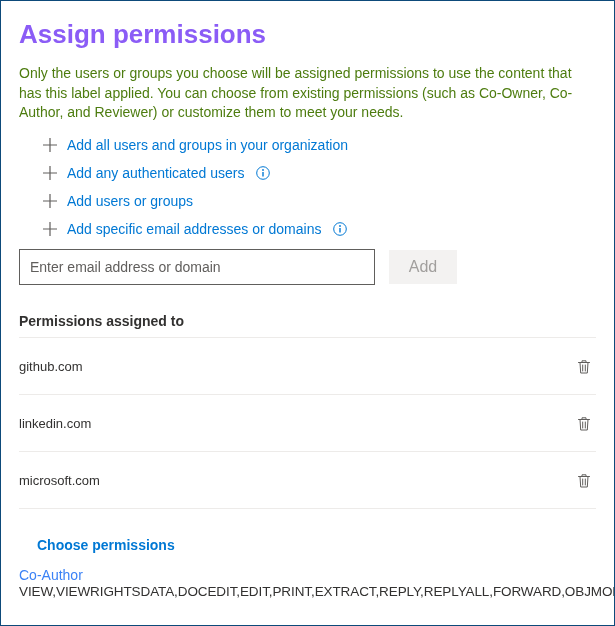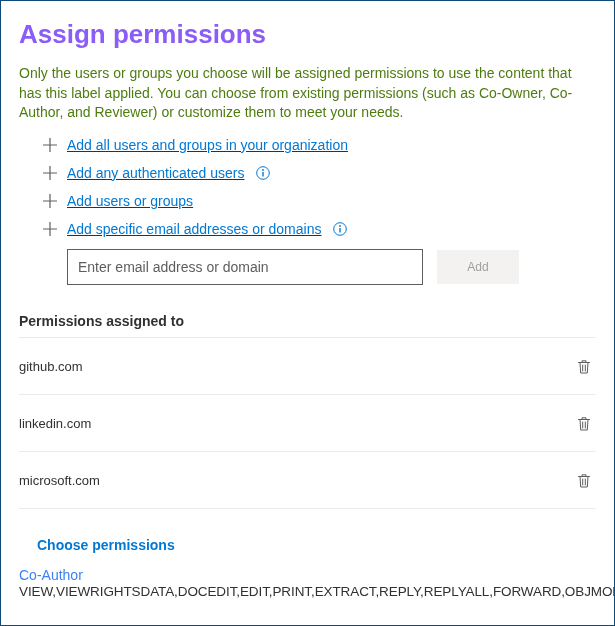--- a/index.html
+++ b/index.html
@@ -25,21 +25,20 @@
       margin-bottom: 14px;
     }
     .intro {
       font-size: 14px;
       color: #4d7c0f;
       line-height: 1.4;
       margin-bottom: 14px;
     }
     .add-options {
       margin-left: 24px;
-      text-decoration: underline;
     }
     .add-option {
       display: flex;
       align-items: center;
       margin-bottom: 12px;
       gap: 10px;
     }
     .plus-icon {
       display: inline-flex;
       align-items: center;
@@ -68,44 +67,43 @@
       margin-left: 2px;
     }
     .info-icon svg {
       width: 14px;
       height: 14px;
     }
     .email-row {
       display: flex;
       align-items: center;
       gap: 14px;
-      margin-left: 48px;
       margin-top: 4px;
       margin-bottom: 28px;
     }
     .email-input {
       width: 356px;
       height: 36px;
       padding: 7px 10px;
       font-size: 14px;
       border: 1px solid #605e5c;
       color: #323130;
       font-family: inherit;
       outline: none;
     }
     .email-input::placeholder {
       color: #605e5c;
     }
     .add-btn {
-      width: 82px;
+      width: 68px;
       height: 34px;
       background: #f3f2f1;
       border: none;
       color: #a19f9d;
-      font-size: 12px;
+      font-size: 16px;
       font-family: inherit;
       cursor: default;
     }
     .section-label {
       font-size: 14px;
       font-weight: 700;
       color: #323130;
       margin-bottom: 8px;
     }
     .perm-row {

